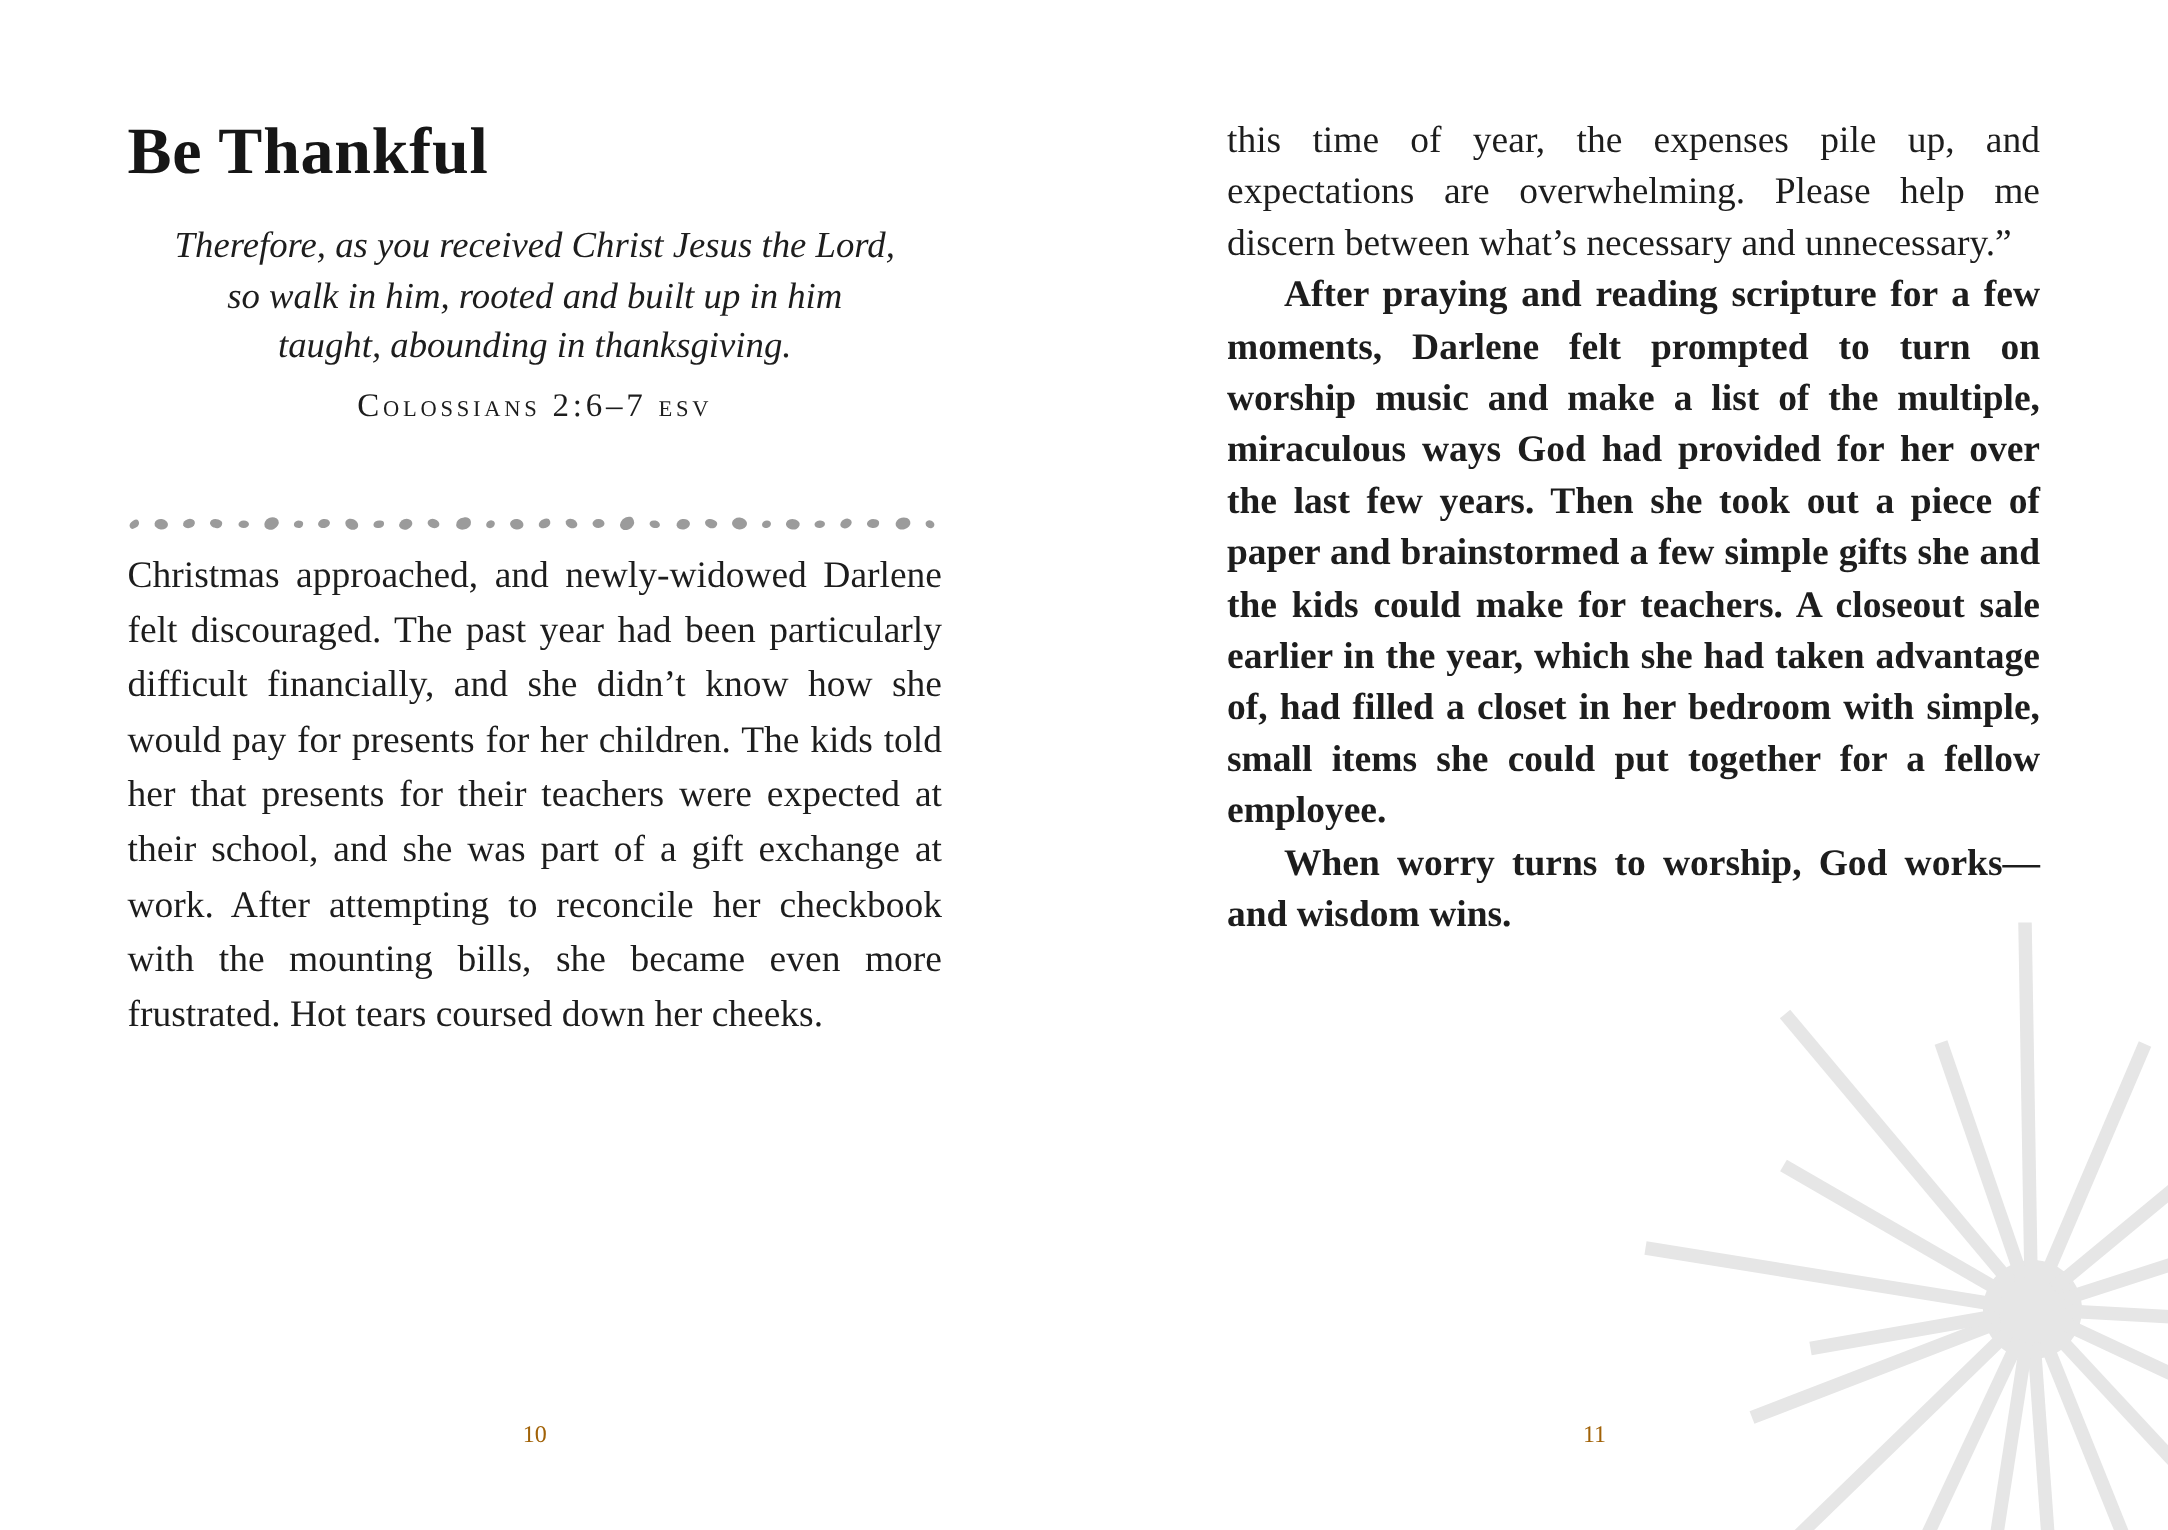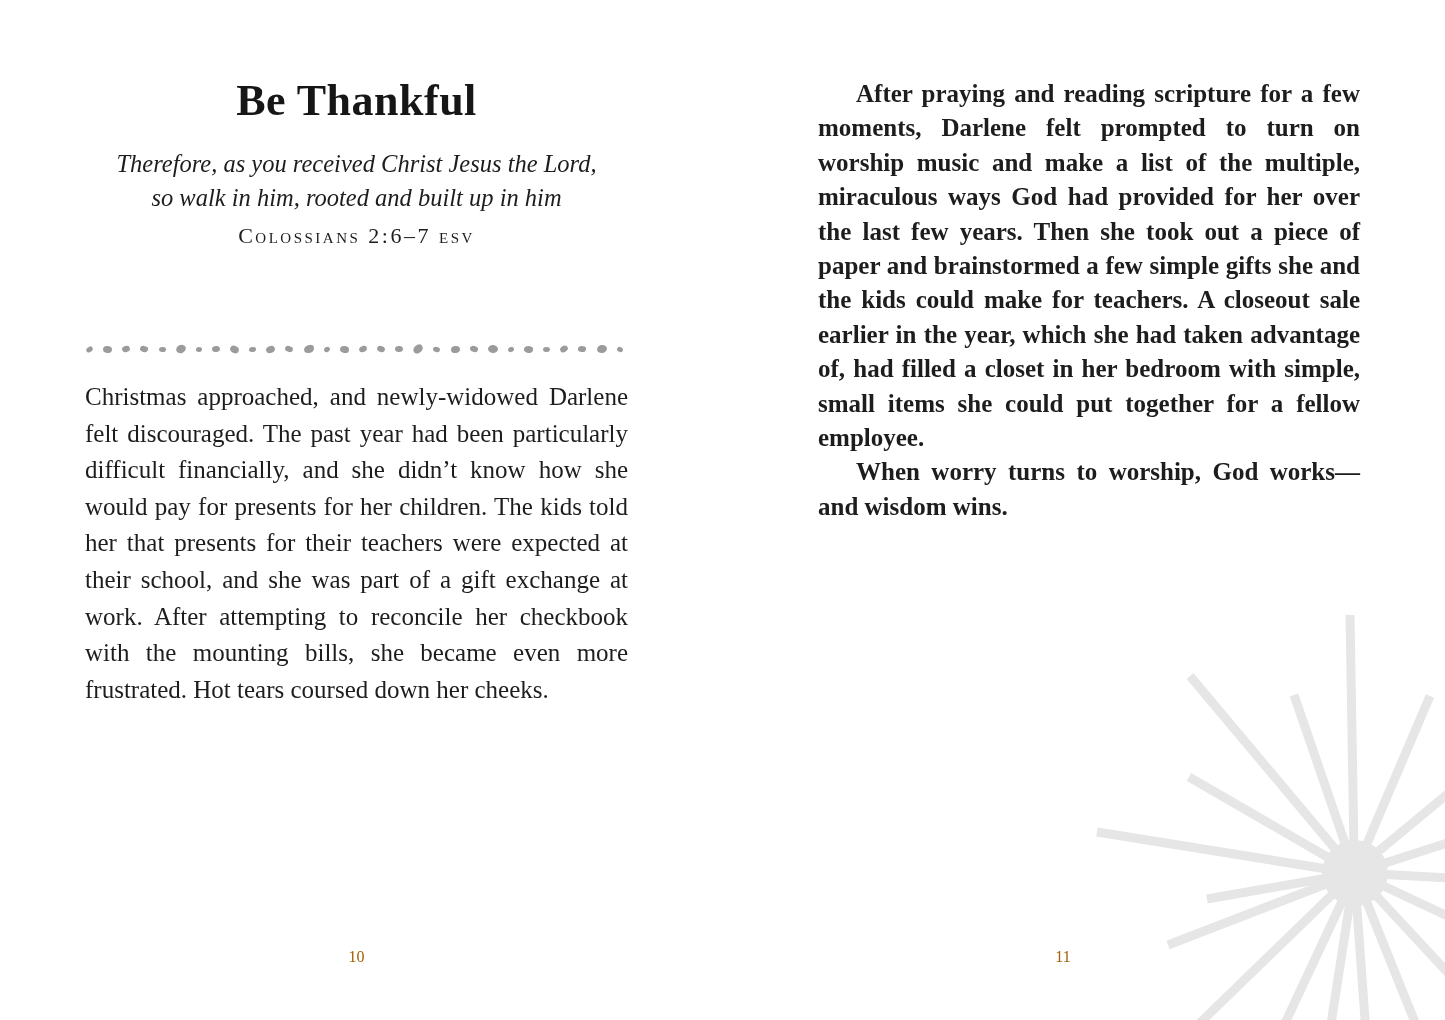--- a/index.html
+++ b/index.html
@@ -10,21 +10,21 @@
     background: #ffffff;
     overflow: hidden;
     font-family: "Liberation Serif", "DejaVu Serif", serif;
     color: #1d1d1d;
   }
   .block { position: absolute; }
 
   
   .chapter-title {
     left: 85px; top: 78px; width: 543px;
-    text-align: center;
+    text-align: left;
     font-family: "Liberation Serif", serif;
     font-weight: 700;
     font-size: 44px;
     line-height: 1.05;
     letter-spacing: 0.5px;
     color: #161616;
   }
   .scripture {
     left: 56px; top: 147px; width: 601px;
     text-align: center;
@@ -53,21 +53,21 @@
     flex: 0 0 auto;
   }
   .body-col {
     width: 543px;
     font-size: 25px;
     text-align: justify;
     color: #1d1d1d;
   }
   .body-col p { margin: 0; padding: 0; }
   .body-col p.indent { text-indent: 38px; font-weight: bold; }
-  #body-left  { left: 85px;  top: 379px; line-height: 36.6px; }
+  #body-left  { left: 85px;  top: 366px; line-height: 36.6px; }
   #body-right { left: 818px; top: 77px;  width: 542px; line-height: 34.4px; }
 
   .page-number {
     top: 948px; width: 543px;
     text-align: center;
     font-size: 16px;
     color: #a16207;
   }
   #pn-left  { left: 85px; }
   #pn-right { left: 792px; width: 542px; }
@@ -82,20 +82,21 @@
 </style>
 </head>
 <body>
 
 <div class="block chapter-title">Be Thankful</div>
 
 <div class="block scripture">
   <div>
       <div>Therefore, as you received Christ Jesus the Lord,</div>
       <div>so walk in him, rooted and built up in him</div>
+      <div>taught, abounding in thanksgiving.</div>
     </div>
   <div class="scripture-ref">Colossians 2:6–7 esv</div>
 </div>
 
 <div class="block dotted-divider">
     <span class="dot" style="width: 7px; height: 5px; border-radius: 60% 40% 55% 45%; transform: rotate(-30deg);"></span>
     <span class="dot" style="width: 9px; height: 7px; border-radius: 50%; transform: rotate(7deg);"></span>
     <span class="dot" style="width: 8px; height: 6px; border-radius: 50%; transform: rotate(-16deg);"></span>
     <span class="dot" style="width: 8px; height: 6px; border-radius: 60% 40% 55% 45%; transform: rotate(21deg);"></span>
     <span class="dot" style="width: 7px; height: 5px; border-radius: 50%; transform: rotate(-2deg);"></span>
@@ -126,20 +127,21 @@
     <span class="dot" style="width: 6px; height: 5px; border-radius: 50%; transform: rotate(23deg);"></span>
   </div>
 
 <div class="block body-col" id="body-left">
     <p class="">Christmas approached, and newly-widowed Darlene felt discouraged. The past year had been particularly difficult financially, and she didn’t know how she would pay for presents for her children. The kids told her that presents for their teachers were expected at their school, and she was part of a gift exchange at work. After attempting to reconcile her checkbook with the mounting bills, she became even more frustrated. Hot tears coursed down her cheeks.</p>
   </div>
 
 <div class="block page-number" id="pn-left">10</div>
 
 <div class="block body-col" id="body-right">
+    <p class="">this time of year, the expenses pile up, and expectations are overwhelming. Please help me discern between what’s necessary and unnecessary.”</p>
     <p class="indent">After praying and reading scripture for a few moments, Darlene felt prompted to turn on worship music and make a list of the multiple, miraculous ways God had provided for her over the last few years. Then she took out a piece of paper and brainstormed a few simple gifts she and the kids could make for teachers. A closeout sale earlier in the year, which she had taken advantage of, had filled a closet in her bedroom with simple, small items she could put together for a fellow employee.</p>
     <p class="indent">When worry turns to worship, God works—and wisdom wins.</p>
   </div>
 
 <div class="block page-number" id="pn-right">11</div>
 
 <svg class="block" id="starburst" viewBox="0 0 640 640" xmlns="http://www.w3.org/2000/svg">
   <circle cx="320" cy="320" r="33"></circle>
   <line x1="319" y1="298" x2="315" y2="62"></line>
   <line x1="328" y1="300" x2="395" y2="143"></line>

